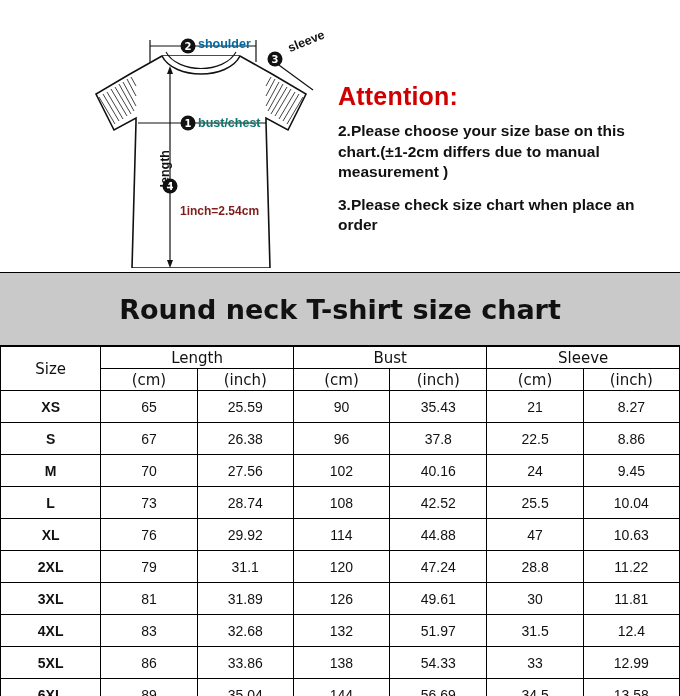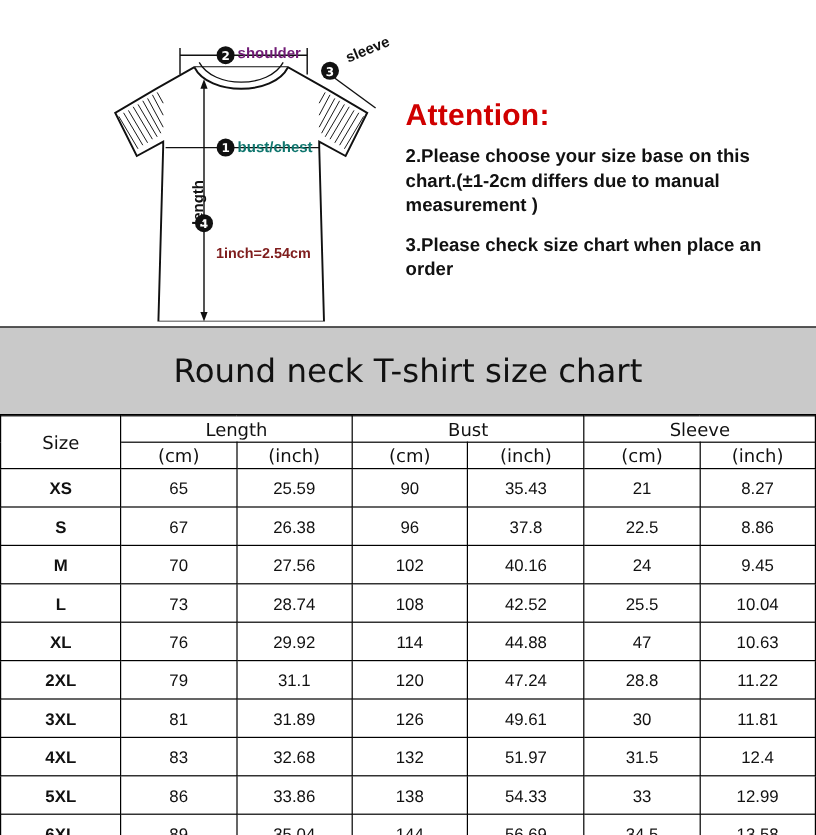--- a/index.html
+++ b/index.html
@@ -66,21 +66,21 @@
     border-top: 1px solid #000;
     border-bottom: 1px solid #000;
     display: flex;
     align-items: center;
     justify-content: center;
   }
   .chart-title {
     font-size: 27px;
     color: #111;
     font-family: "DejaVu Sans", sans-serif;
-    font-weight: normal;
+    font-weight: bold;
   }
 
   
   .table-wrap {
     position: absolute;
     left: 0;
     top: 346px;
     width: 680px;
   }
   table.size-chart {
@@ -179,21 +179,21 @@
           <circle cx="118" cy="28" r="7.5" fill="#111111"></circle>
           <text x="118" y="32" text-anchor="middle">2</text>
           <circle cx="205" cy="41" r="7.5" fill="#111111"></circle>
           <text x="205" y="45" text-anchor="middle">3</text>
           <circle cx="100" cy="168" r="7.5" fill="#111111"></circle>
           <text x="100" y="172" text-anchor="middle">4</text>
         </g>
       </svg>
 
       
-      <div style="position:absolute;left:128px;top:19px;font-size:12.5px;font-weight:bold;color:#701a75;">shoulder</div>
+      <div style="position:absolute;left:128px;top:19px;font-size:12.5px;font-weight:bold;color:#0369a1;">shoulder</div>
       <div style="position:absolute;left:216px;top:24px;font-size:12.5px;font-weight:bold;color:#111;transform:rotate(-22deg);transform-origin:left top;">sleeve</div>
       <div style="position:absolute;left:128px;top:98px;font-size:12.5px;font-weight:bold;color:#0f766e;">bust/chest</div>
       <div style="position:absolute;left:88px;top:132px;font-size:12.5px;font-weight:bold;color:#111;writing-mode:vertical-rl;transform:rotate(180deg);">length</div>
       <div style="position:absolute;left:110px;top:186px;font-size:12px;font-weight:bold;color:#7f1d1d;">1inch=2.54cm</div>
     </div>
 
     <div class="attention">
       <div class="attention-title">Attention:</div>
       <div class="attention-line">2.Please choose your size base on this chart.(±1-2cm differs due to manual measurement )</div>
       <div class="attention-line">3.Please check size chart when place an order</div>

